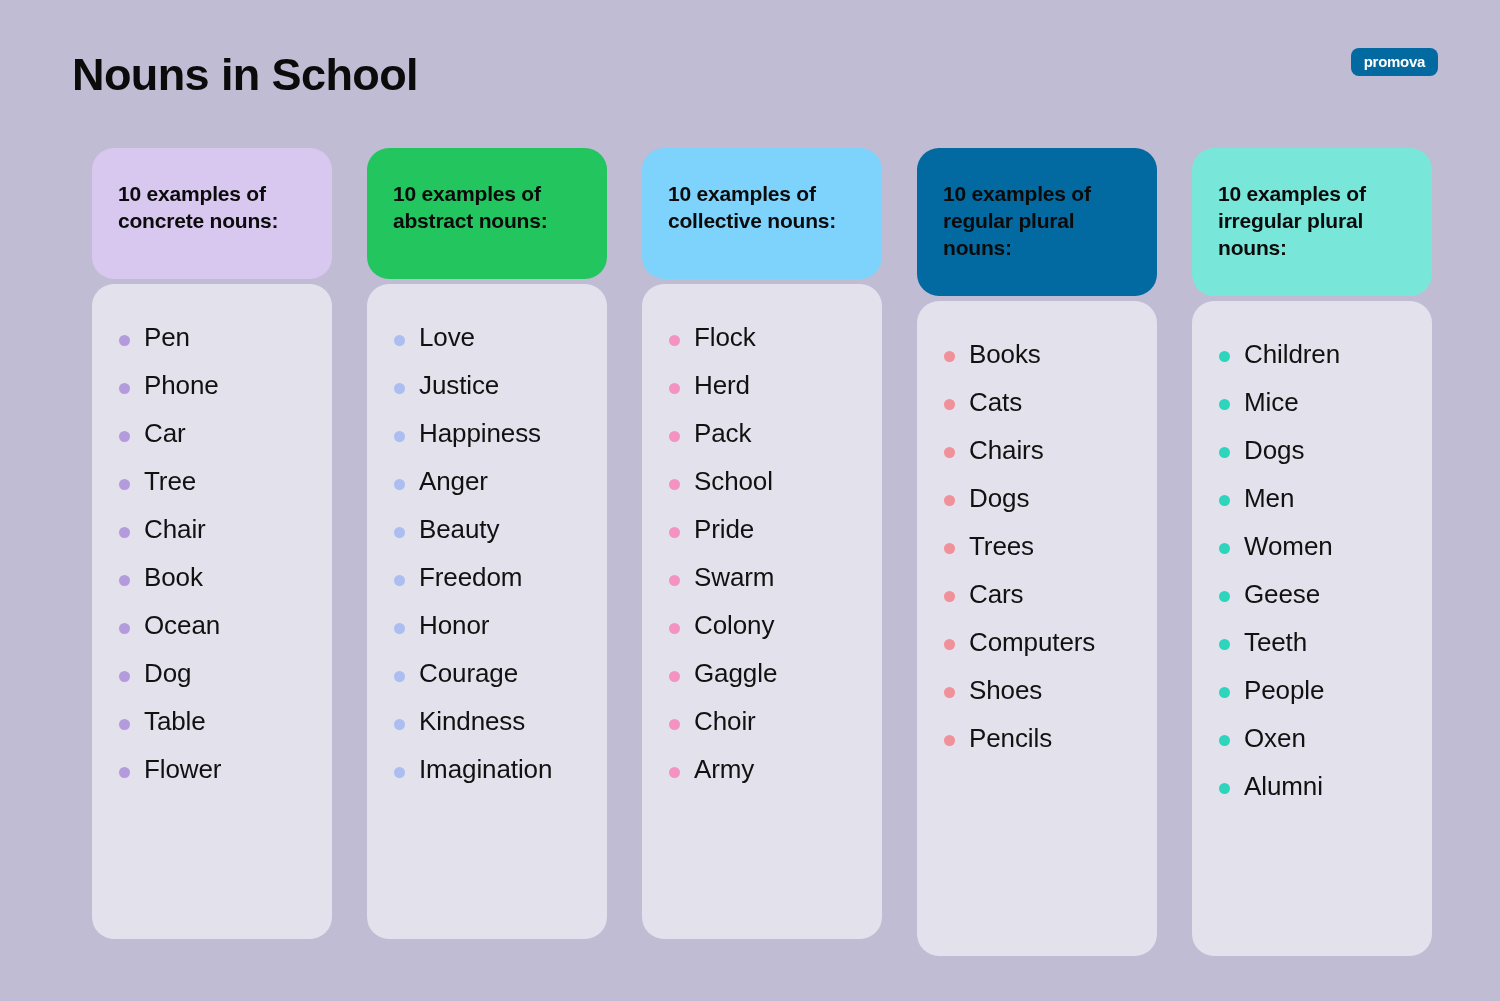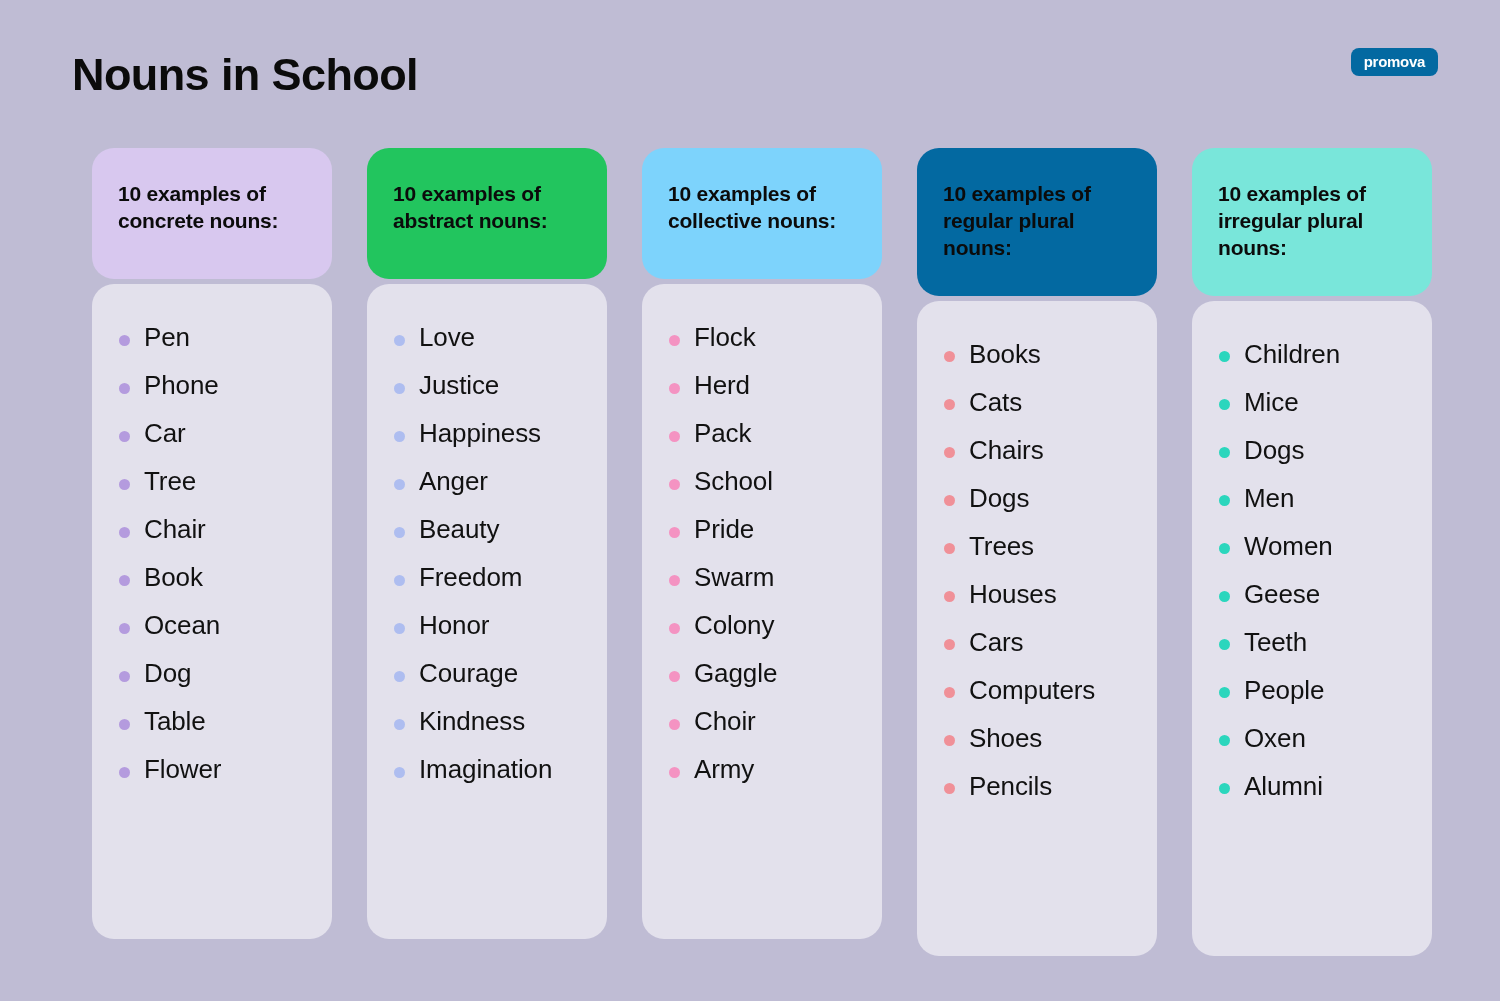--- a/index.html
+++ b/index.html
@@ -303,24 +303,20 @@
           <li class="noun-item">
             <span class="bullet" style="background: rgb(240, 144, 152);"></span>
             <span class="noun-label">Dogs</span>
           </li>
           <li class="noun-item">
             <span class="bullet" style="background: rgb(240, 144, 152);"></span>
             <span class="noun-label">Trees</span>
           </li>
           <li class="noun-item">
             <span class="bullet" style="background: rgb(240, 144, 152);"></span>
-            <span class="noun-label">Houses</span>
-          </li>
-          <li class="noun-item">
-            <span class="bullet" style="background: rgb(240, 144, 152);"></span>
             <span class="noun-label">Cars</span>
           </li>
           <li class="noun-item">
             <span class="bullet" style="background: rgb(240, 144, 152);"></span>
             <span class="noun-label">Computers</span>
           </li>
           <li class="noun-item">
             <span class="bullet" style="background: rgb(240, 144, 152);"></span>
             <span class="noun-label">Shoes</span>
           </li>

